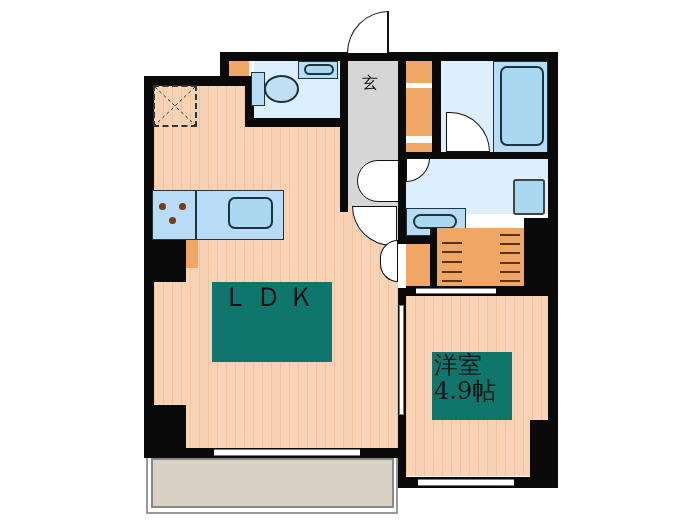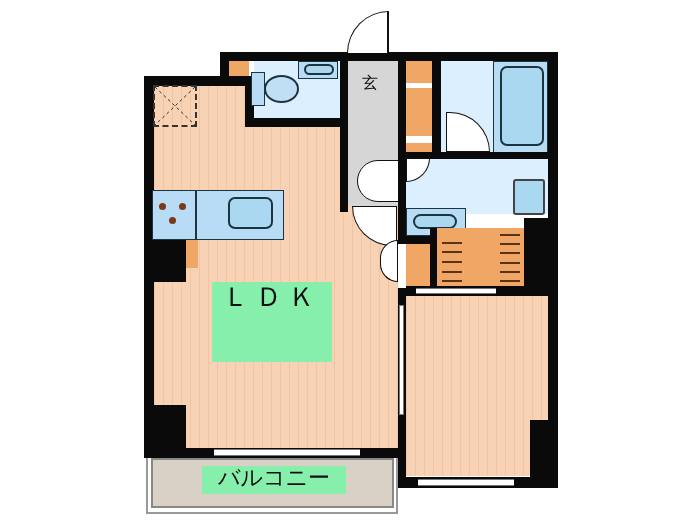--- a/index.html
+++ b/index.html
@@ -8,21 +8,21 @@
   .abs { position: absolute; box-sizing: border-box; }
   .wall { background: #0a0a0a; }
   .floor { background-color: #f7d2b4;
            background-image: repeating-linear-gradient(90deg, rgba(230,170,130,0.35) 0 1px, transparent 1px 9px); }
   .wet { background: #dcefff; }
   .fixture { background: #a9d8f0; border: 2px solid #1c3440; border-radius: 7px; }
   .counter { background: #b9dcf6; border: 1.5px solid #1c3440; }
   .storage { background: #f0a765; }
   .hall { background: #d6d6d6; }
   .door-arc { border: 1.5px solid #111; background: #fff; }
-  .label-box { background: #86efac; color: #111; text-align: center; line-height: 1.1; }
+  .label-box { background: #0f766e; color: #111; text-align: center; line-height: 1.1; }
   .win { background: #fff; border-top: 1px solid #777; border-bottom: 1px solid #777; }
   .balcony { background: #d9d0c6; border: 2px solid #888; }
   .shelf-line { background: #5a3215; height: 2px; }
 </style>
 </head>
 <body>
 
 <div class="abs" style="left:0;top:0;width:700px;height:525px;">
 
   <div class="abs wall" style="left:144px;top:76px;width:10px;height:380px;"></div>
@@ -116,18 +116,21 @@
 
   <div class="abs wall" style="left:398px;top:288px;width:8px;height:200px;"></div>
   <div class="abs win" style="left:399px;top:305px;width:5px;height:110px;border:1px solid #777;"></div>
 
   <div class="abs wall" style="left:406px;top:286px;width:152px;height:10px;"></div>
   <div class="abs win" style="left:416px;top:288px;width:80px;height:6px;"></div>
   <div class="abs floor" style="left:406px;top:296px;width:142px;height:180px;"></div>
   <div class="abs wall" style="left:530px;top:420px;width:28px;height:68px;"></div>
   <div class="abs wall" style="left:398px;top:477px;width:160px;height:11px;"></div>
   <div class="abs win" style="left:418px;top:479px;width:96px;height:7px;"></div>
+  <div class="abs label-box" style="left:432px;top:352px;width:80px;height:68px;font-size:24px;text-align:left;padding-left:2px;">
+    <div>洋室</div>
+    <div>4.9帖</div>
+  </div>
 
   <div class="abs" style="left:146px;top:458px;width:252px;height:56px;border:2px solid #999;border-top:none;"></div>
   <div class="abs balcony" style="left:151px;top:458px;width:243px;height:50px;"></div>
-  <div class="abs label-box" style="left:202px;top:466px;width:144px;height:28px;font-size:22px;">バルコニー</div>
 
 </div>
 
 </body></html>

